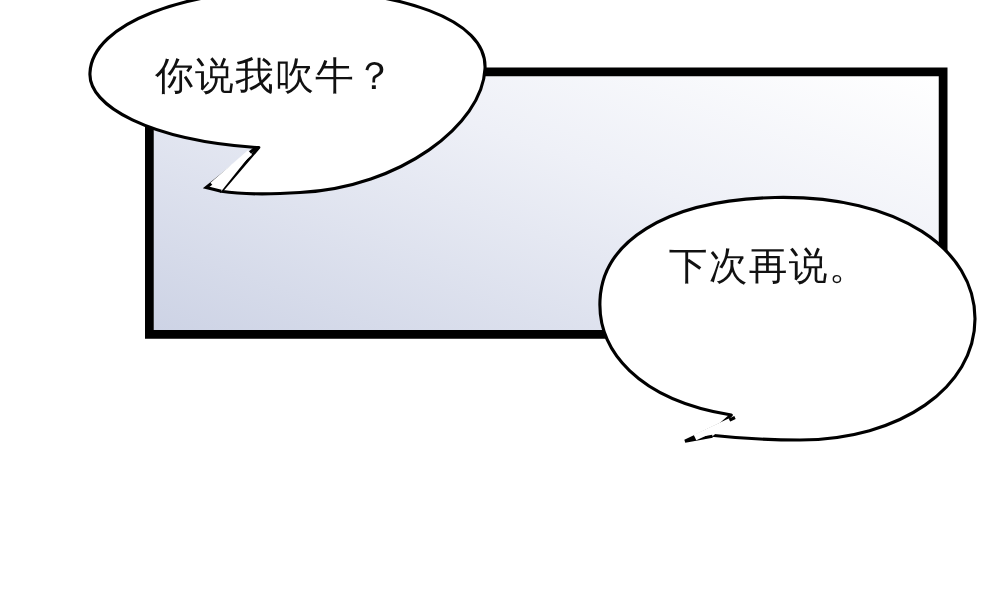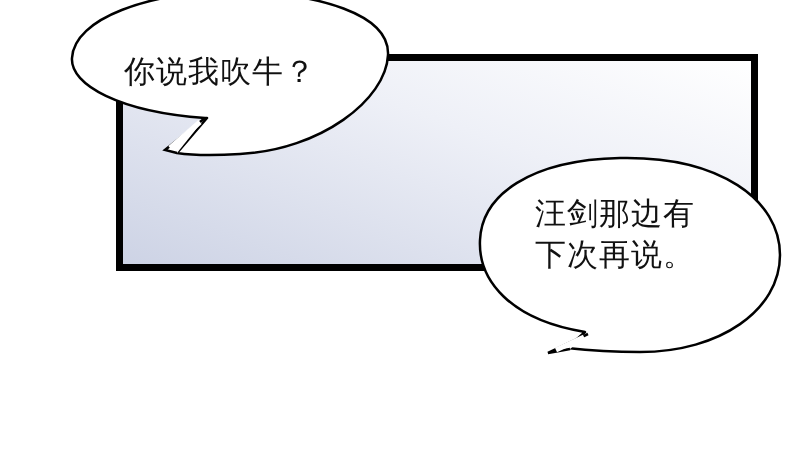--- a/index.html
+++ b/index.html
@@ -4,21 +4,21 @@
 <style>
   html, body { margin:0; padding:0; background:#ffffff; }
   body { width:800px; height:474px; position:relative; overflow:hidden;
          font-family: "DejaVu Sans", sans-serif; }
   .panel { position:absolute; left:116px; top:54px; width:628px; height:203px;
            border:7px solid #000;
            background: linear-gradient(200deg, #ffffff 0%, #eef0f7 40%, #cdd3e5 100%); }
   svg.bubbles { position:absolute; left:0; top:0; width:800px; height:474px; }
   .text { position:absolute; color:#111; font-size:31px; line-height:41px; letter-spacing:1px;
           white-space:nowrap; }
-  .t1 { left:124px; top:51px; }
+  .t1 { left:124px; top:41px; }
   .t2 { left:535px; top:193px; }
 </style>
 </head>
 <body>
 
 <div class="panel"></div>
 
 <svg class="bubbles" viewBox="0 0 800 474">
 
   <path d="M 205 118
@@ -39,15 +39,14 @@
            C 610 352, 585 350, 567 348 Z" fill="#ffffff" stroke="#000" stroke-width="2.5" stroke-linejoin="round"></path>
   <path d="M 588 334 L 548 353 L 570 349" fill="#ffffff" stroke="#000" stroke-width="2.5" stroke-linejoin="miter"></path>
   <path d="M 584 337 L 556 350" stroke="#ffffff" stroke-width="5"></path>
 </svg>
 
 <div class="text t1">
   <div>你说我吹牛？</div>
 </div>
 
 <div class="text t2">
-  <div>汪剑那边有</div>
   <div>下次再说。</div>
 </div>
 
 </body></html>

